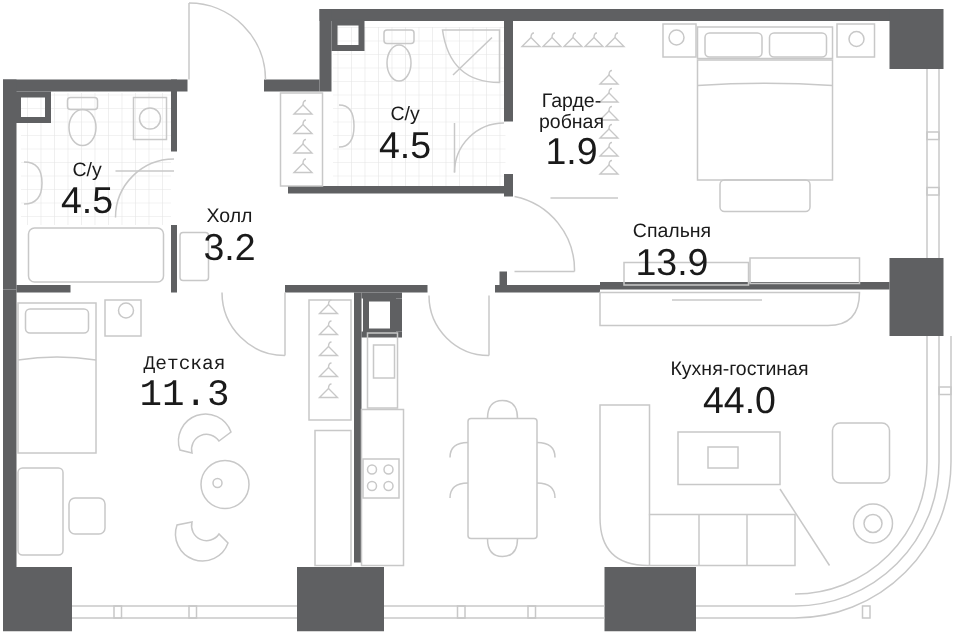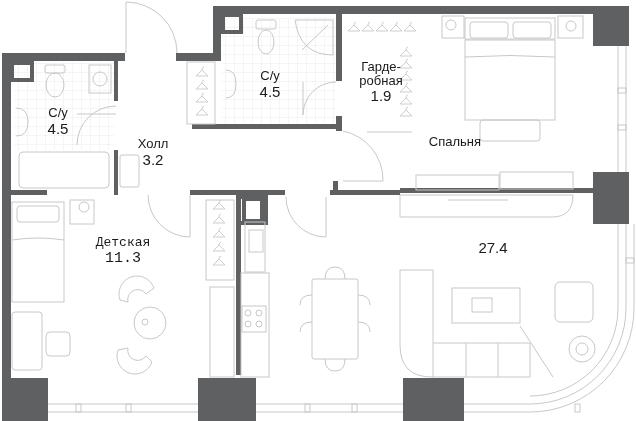--- a/index.html
+++ b/index.html
@@ -1,20 +1,20 @@
 <!DOCTYPE html>
 <html><head>
 <meta charset="utf-8">
 <style>
   html,body{margin:0;padding:0;background:#ffffff;}
   body{width:636px;height:421px;overflow:hidden;position:relative;font-family:"Liberation Sans",sans-serif;}
   #plan{position:absolute;left:0;top:0;width:636px;height:421px;}
   .room-label{position:absolute;text-align:center;color:#1a1a1a;line-height:1.05;}
   .room-name{display:block;font-size:13px;}
-  .room-area{display:block;font-size:15px;margin-top:1px;}
+  .room-area{display:block;font-size:25px;margin-top:1px;}
 </style>
 </head>
 <body>
 
 <div id="plan">
 <svg width="636" height="421" viewBox="0 0 636 421" xmlns="http://www.w3.org/2000/svg">
   <defs>
     <pattern id="tiles" width="9" height="9" patternUnits="userSpaceOnUse">
       <path d="M9 0 L0 0 0 9" fill="none" stroke="#e6e6e6" stroke-width="0.8"></path>
     </pattern>
@@ -233,23 +233,25 @@
   </div>
   <div class="room-label" style="left:250px;top:69px;width:40px;">
     <span class="room-name">С/у</span>
     <span class="room-area">4.5</span>
   </div>
   <div class="room-label" style="left:357px;top:60px;width:48px;">
     <span class="room-name">Гарде-</span>
     <span class="room-name">робная</span>
     <span class="room-area">1.9</span>
   </div>
-  <div class="room-label" style="left:415px;top:135px;width:66px;text-align:right;">
+  <div class="room-label" style="left:415px;top:147px;width:66px;">
     <span class="room-name">Спальня</span>
+    <span class="room-area">13.9</span>
   </div>
   <div class="room-label" style="left:88px;top:236px;width:70px;font-family:Liberation Mono, monospace;">
     <span class="room-name">Детская</span>
     <span class="room-area">11.3</span>
   </div>
   <div class="room-label" style="left:438px;top:239px;width:110px;">
-    <span class="room-area">27.4</span>
+    <span class="room-name">Кухня-гостиная</span>
+    <span class="room-area">44.0</span>
   </div>
 </div>
 
 </body></html>

